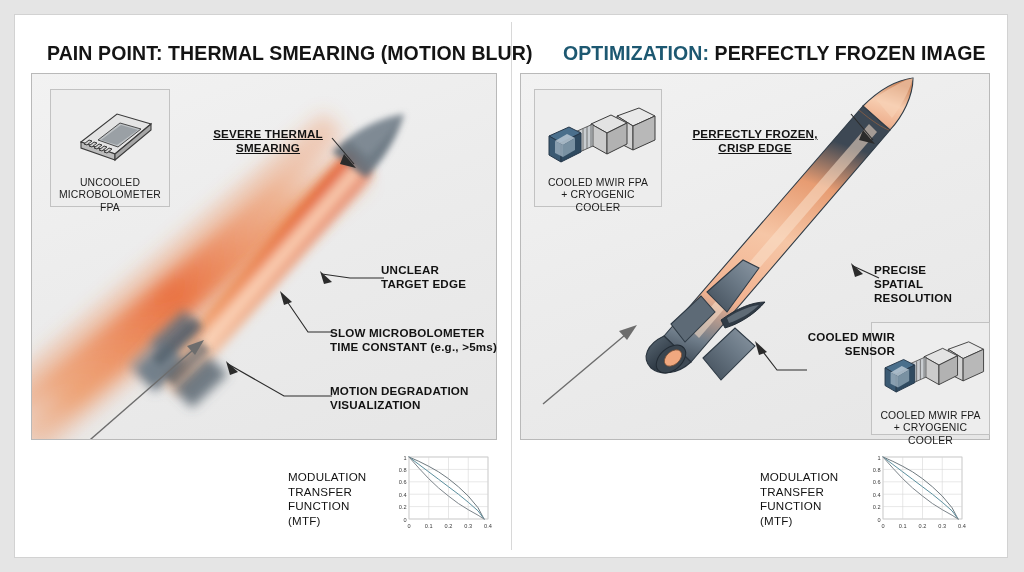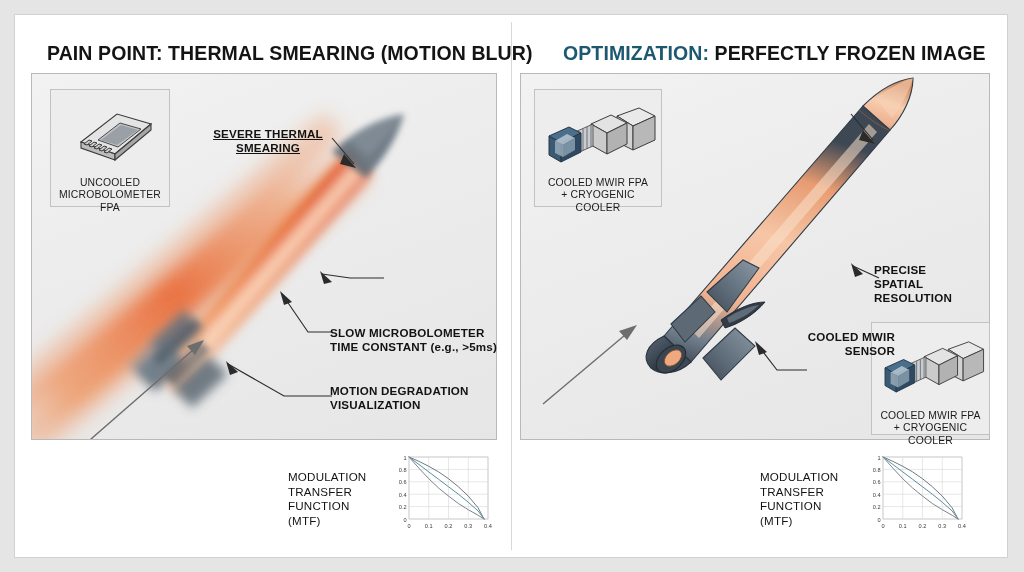--- a/index.html
+++ b/index.html
@@ -211,20 +211,22 @@
         </g>
       </svg>
     </div>
     <div class="rule"></div>
     <div class="cap">UNCOOLED
 MICROBOLOMETER FPA</div>
   </div>
 
   <div class="anno c" id="a-severe">SEVERE THERMAL
 SMEARING</div>
+  <div class="anno l" id="a-unclear">UNCLEAR
+TARGET EDGE</div>
   <div class="anno l" id="a-slow">SLOW MICROBOLOMETER
 TIME CONSTANT (e.g., &gt;5ms)</div>
   <div class="anno l" id="a-motion">MOTION DEGRADATION
 VISUALIZATION</div>
 
   <div class="scene" id="scene-right">
     <svg width="470" height="367" viewBox="0 0 470 367">
       <defs>
         <linearGradient id="bodyR" x1="0" y1="1" x2="0.3" y2="0">
           <stop offset="0%" stop-color="#37424e"></stop>
@@ -342,20 +344,22 @@
         <path d="M 20 43 L 32 36 L 40 40 L 28 47 Z" fill="#b9c8d3" opacity=".85"></path>
         <path d="M 20 43 L 28 47 L 28 59 L 20 55 Z" fill="#9db0bf" opacity=".8"></path>
         <path d="M 28 47 L 40 40 L 40 52 L 28 59 Z" fill="#8ca2b3" opacity=".8"></path>
       </svg>
     </div>
     <div class="rule"></div>
     <div class="cap">COOLED MWIR FPA
 + CRYOGENIC COOLER</div>
   </div>
 
+  <div class="anno c" id="a-frozen">PERFECTLY FROZEN,
+CRISP EDGE</div>
   <div class="anno l" id="a-precise">PRECISE SPATIAL
 RESOLUTION</div>
   <div class="anno r" id="a-cooledmwir">COOLED MWIR
 SENSOR</div>
 
   <div class="mtf-label" id="mtf-label-left">MODULATION
 TRANSFER
 FUNCTION (MTF)</div>
   <div class="chart" id="chart-left">
       <svg width="100" height="83" viewBox="0 0 100 83">

